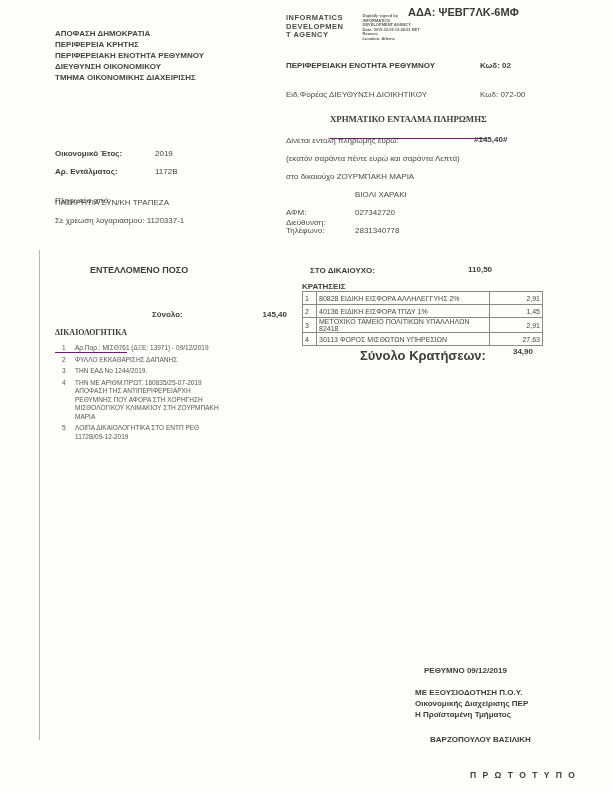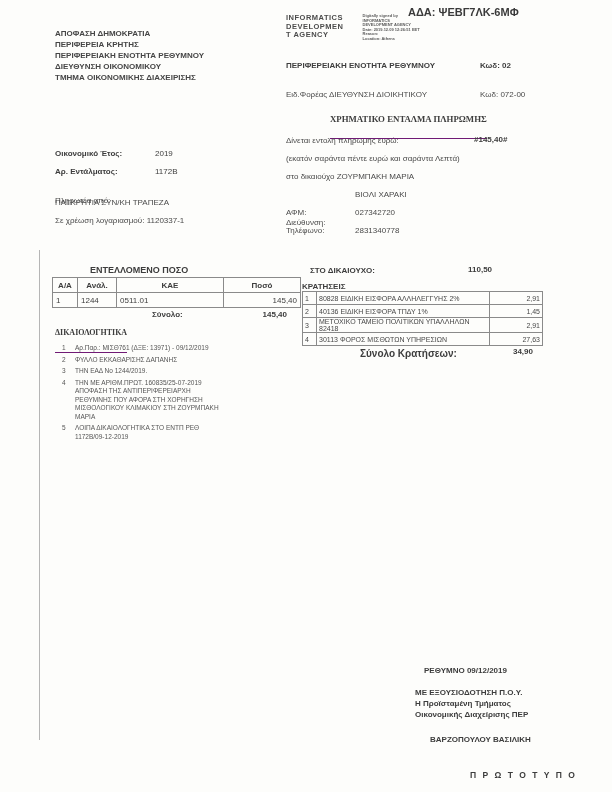--- a/index.html
+++ b/index.html
@@ -91,36 +91,20 @@
   <div class="abs sm" style="left:286px;top:181px;color:#4a4a4a;margin-top:36px;">Διεύθυνση:</div>
   <div class="abs sm" style="left:355px;top:189px;color:#4a4a4a;">ΒΙΟΛΙ ΧΑΡΑΚΙ</div>
   <div class="abs sm" style="left:286px;top:207px;color:#4a4a4a;">ΑΦΜ:</div>
   <div class="abs sm" style="left:355px;top:207px;color:#4a4a4a;">027342720</div>
   <div class="abs sm" style="left:286px;top:225px;color:#4a4a4a;">Τηλέφωνο:</div>
   <div class="abs sm" style="left:355px;top:225px;color:#4a4a4a;">2831340778</div>
 
   <div class="scanline-left"></div>
 
   <div class="abs b centered" style="left:90px;top:265px;width:160px;font-size:9px;">ΕΝΤΕΛΛΟΜΕΝΟ ΠΟΣΟ</div>
-  <table class="amt-table">
-    <tbody>
-        <tr>
-      <th style="width:18px;">Α/Α</th>
-      <th style="width:32px;">Ανάλ.</th>
-      <th style="width:100px;">ΚΑΕ</th>
-      <th style="width:70px;">Ποσό</th>
-    </tr>
-    <tr>
-      <td class="centered">1</td>
-      <td>1244</td>
-      <td>0511.01</td>
-      <td class="num">145,40</td>
-    </tr>
-  </tbody>
-    </table>
   <div class="abs sm b" style="left:152px;top:309px;">Σύνολο:</div>
   <div class="abs sm b num" style="left:217px;top:309px;width:70px;">145,40</div>
 
   <div class="abs sm b" style="left:310px;top:265px;">ΣΤΟ ΔΙΚΑΙΟΥΧΟ:</div>
   <div class="abs sm b" style="left:468px;top:264px;">110,50</div>
   <div class="abs sm b" style="left:302px;top:281px;">ΚΡΑΤΗΣΕΙΣ</div>
 
   <table class="ded-table">
     <tbody>
         <tr>
@@ -138,21 +122,21 @@
       <td>ΜΕΤΟΧΙΚΟ ΤΑΜΕΙΟ ΠΟΛΙΤΙΚΩΝ ΥΠΑΛΛΗΛΩΝ 82418</td>
       <td class="num">2,91</td>
     </tr>
     <tr>
       <td>4</td>
       <td>30113 ΦΟΡΟΣ ΜΙΣΘΩΤΩΝ ΥΠΗΡΕΣΙΩΝ</td>
       <td class="num">27,63</td>
     </tr>
   </tbody>
     </table>
-  <div class="abs b" style="left:360px;top:348px;font-size:10px;">Σύνολο Κρατήσεων:</div>
+  <div class="abs b" style="left:360px;top:348px;font-size:13px;">Σύνολο Κρατήσεων:</div>
   <div class="abs b num" style="left:480px;top:347px;width:53px;font-size:8px;">34,90</div>
 
   <div class="abs sm b title-underline" style="left:55px;top:327px;">ΔΙΚΑΙΟΛΟΓΗΤΙΚΑ</div>
   <div class="abs xs" style="left:62px;top:344px;width:200px;color:#555;">
     <div class="doc-item">
       <span class="no">1</span>
       <span>Αρ.Παρ.: ΜΙΣΘ761 (ΔΞΕ: 13971) - 09/12/2019</span>
     </div>
     <div class="doc-item">
       <span class="no">2</span>
@@ -168,19 +152,19 @@
     </div>
     <div class="doc-item" style="width:150px;">
       <span class="no">5</span>
       <span>ΛΟΙΠΑ ΔΙΚΑΙΟΛΟΓΗΤΙΚΑ ΣΤΟ ΕΝΤΠ ΡΕΘ 1172Β/09-12-2019</span>
     </div>
   </div>
 
   <div class="abs sm b" style="left:424px;top:665px;">ΡΕΘΥΜΝΟ 09/12/2019</div>
   <div class="abs sm b centered" style="left:415px;top:687px;width:180px;">
     <div>ΜΕ ΕΞΟΥΣΙΟΔΟΤΗΣΗ Π.Ο.Υ.</div>
+    <div>Οικονομικής Διαχείρισης ΠΕΡ</div>
     <div>Η Προϊσταμένη Τμήματος</div>
-    <div>Οικονομικής Διαχείρισης ΠΕΡ</div>
   </div>
   <div class="abs sm b" style="left:430px;top:734px;">ΒΑΡΖΟΠΟΥΛΟΥ ΒΑΣΙΛΙΚΗ</div>
   <div class="abs b" style="left:470px;top:770px;font-size:8.5px;letter-spacing:2px;">Π Ρ Ω Τ Ο Τ Υ Π Ο</div>
 
 </div>
 
 </body></html>

